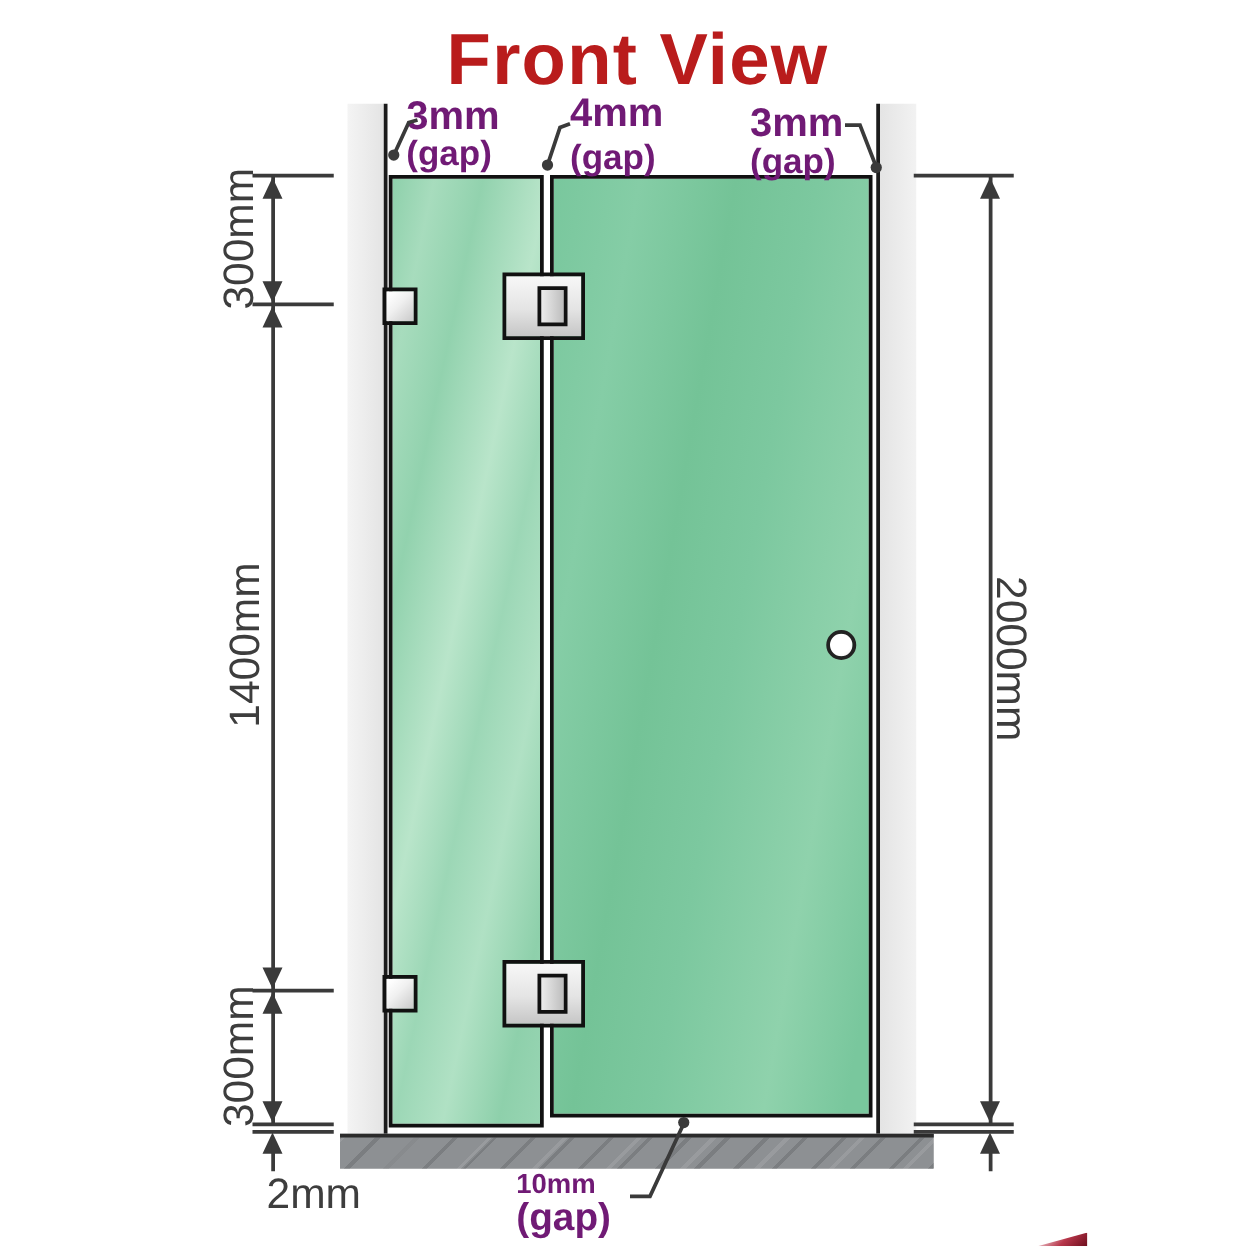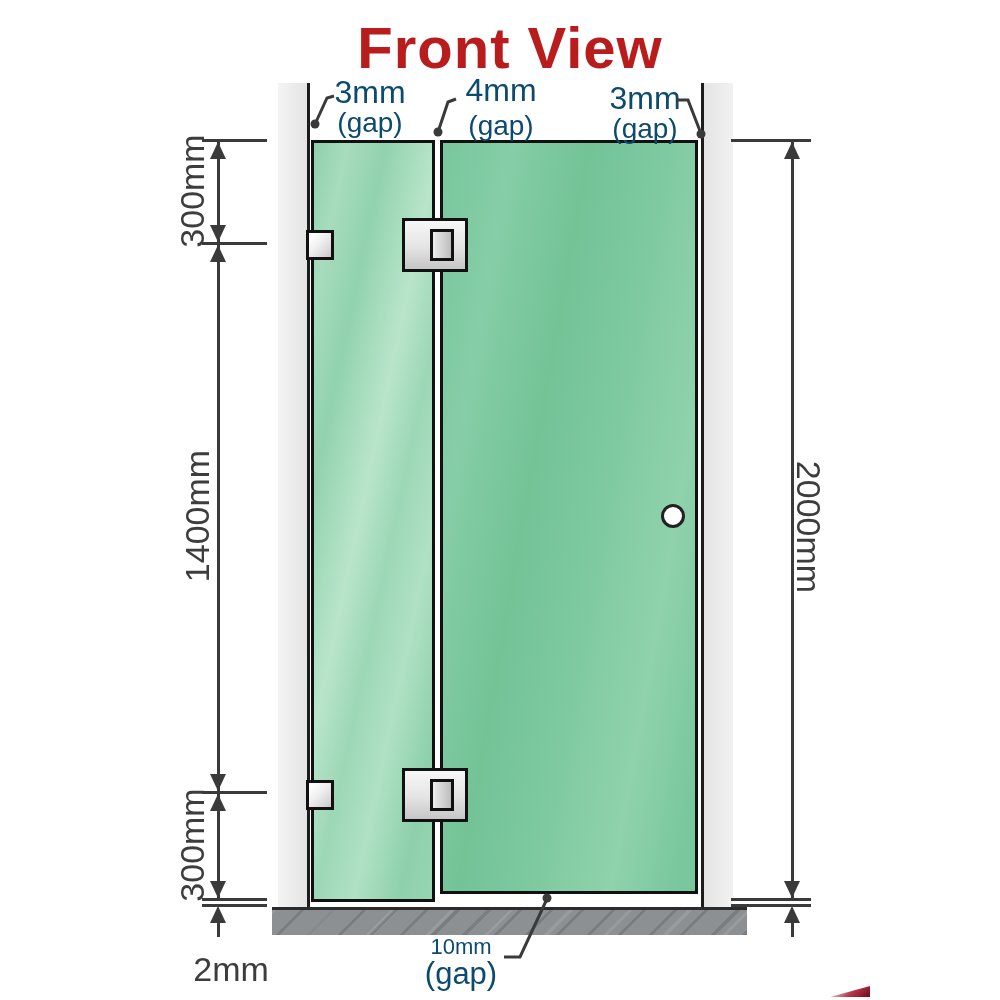--- a/index.html
+++ b/index.html
@@ -57,21 +57,21 @@
   .vline{width:3px;background:#3a3a3a;}
   .arrow{width:0;height:0;border-left:8px solid transparent;border-right:8px solid transparent;}
   .arrow.up{border-bottom:17px solid #3a3a3a;}
   .arrow.down{border-top:17px solid #3a3a3a;}
   .vlabel{
     transform:translate(-50%,-50%) rotate(-90deg);white-space:nowrap;
     font-size:34px;color:#3d3d3d;
   }
   .vlabel.cw{transform:translate(-50%,-50%) rotate(90deg);}
   .hlabel{font-size:34px;color:#3d3d3d;text-align:center;}
-  .gap-label{text-align:center;color:#0c4a6e;z-index:5;}
+  .gap-label{text-align:left;color:#701a75;z-index:5;font-weight:bold;}
   .gap-label .val{font-size:32px;line-height:1.02;}
   .gap-label .unit{font-size:28px;line-height:1.02;}
   .overlay{left:0;top:0;z-index:6;pointer-events:none;}
   .watermark{
     left:830px;top:986px;width:40px;height:11px;
     background:linear-gradient(135deg,rgba(232,233,234,0) 0%,#b8374b 55%,#6d0d1c 100%);
     clip-path:polygon(0 100%,100% 0,100% 100%);
   }
 </style>
 </head>
@@ -111,21 +111,21 @@
   <div class="abs arrow down" style="left:210px;top:774px;"></div>
   <div class="abs arrow up" style="left:210px;top:794px;"></div>
   <div class="abs arrow down" style="left:210px;top:881px;"></div>
 
   <div class="abs arrow up" style="left:210px;top:906px;"></div>
   <div class="abs vline" style="left:217px;top:912px;height:25px;"></div>
 
   <div class="abs vlabel" style="left:192px;top:191px;">300mm</div>
   <div class="abs vlabel" style="left:197px;top:516px;">1400mm</div>
   <div class="abs vlabel" style="left:192px;top:845px;">300mm</div>
-  <div class="abs hlabel" style="left:192px;top:936px;width:78px;margin-top:14px;">2mm</div>
+  <div class="abs hlabel" style="left:212px;top:936px;width:78px;">2mm</div>
 
   <div class="abs tick" style="left:731px;top:139px;width:80px;"></div>
   <div class="abs tick" style="left:731px;top:898px;width:80px;"></div>
   <div class="abs tick" style="left:731px;top:904px;width:80px;"></div>
   <div class="abs vline" style="left:791px;top:141px;height:758px;"></div>
   <div class="abs arrow up" style="left:784px;top:142px;"></div>
   <div class="abs arrow down" style="left:784px;top:881px;"></div>
   <div class="abs arrow up" style="left:784px;top:906px;"></div>
   <div class="abs vline" style="left:791px;top:912px;height:25px;"></div>
   <div class="abs vlabel cw" style="left:808px;top:527px;">2000mm</div>

